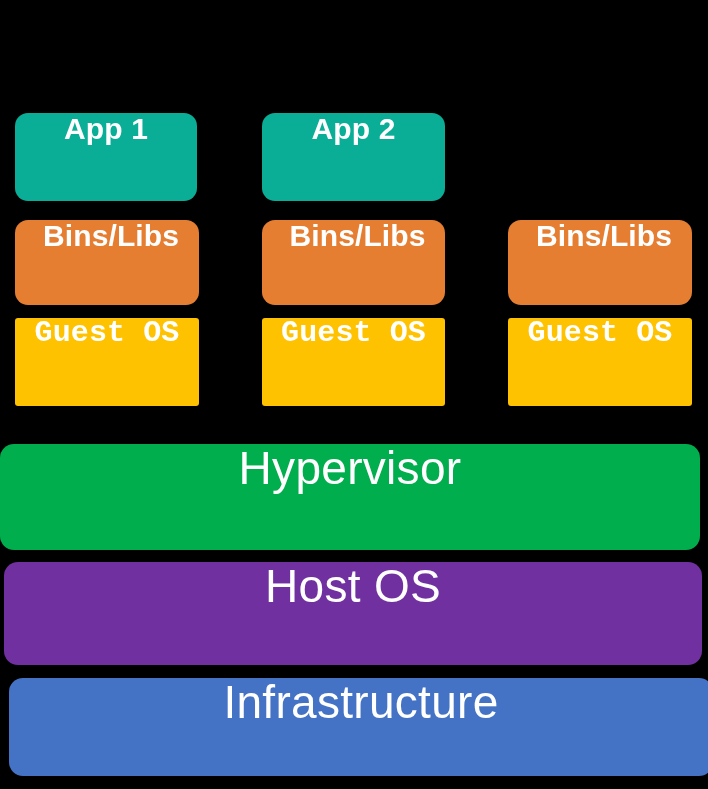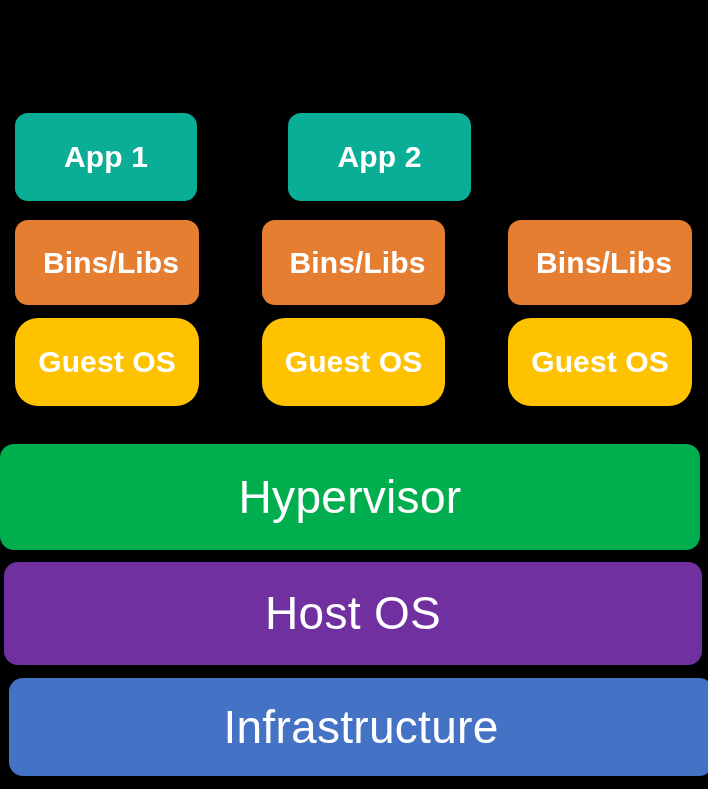--- a/index.html
+++ b/index.html
@@ -16,38 +16,38 @@
   }
   #diagram {
     position: relative;
     width: 708px;
     height: 789px;
     background: #000000;
   }
   .node {
     position: absolute;
     display: flex;
-    align-items: center;
+    align-items: flex-start;
     justify-content: center;
     box-sizing: border-box;
     color: #ffffff;
     text-align: center;
     line-height: 1.05;
     user-select: none;
   }
   
   .vm-box {
     border-radius: 12px;
     font-size: 30px;
     font-weight: bold;
     letter-spacing: 0.1px;
   }
   .vm-box.row-app   { border-radius: 13px; }
   .vm-box.row-bins  { border-radius: 13px; padding-left: 8px; }
-  .vm-box.row-guest { border-radius: 23px; }
+  .vm-box.row-guest { border-radius: 3px; font-family: Liberation Mono, monospace; }
 
   
   .layer-bar {
     border-radius: 14px;
     font-size: 46px;
     font-weight: normal;
     letter-spacing: 0.3px;
   }
 </style>
 </head>
@@ -58,21 +58,21 @@
   <div class="node vm-box row-app" style="left:15px; top:113px; width:182px; height:88px; background:#0AAE96;">
     <span>App 1</span>
   </div>
   <div class="node vm-box row-bins" style="left:15px; top:220px; width:184px; height:85px; background:#E67E32;">
     <span>Bins/Libs</span>
   </div>
   <div class="node vm-box row-guest" style="left:15px; top:318px; width:184px; height:88px; background:#FFC200;">
     <span>Guest OS</span>
   </div>
 
-  <div class="node vm-box row-app" style="left:262px; top:113px; width:183px; height:88px; background:#0AAE96;margin-left:26px;">
+  <div class="node vm-box row-app" style="left:262px; top:113px; width:183px; height:88px; background:#0AAE96;">
     <span>App 2</span>
   </div>
   <div class="node vm-box row-bins" style="left:262px; top:220px; width:183px; height:85px; background:#E67E32;">
     <span>Bins/Libs</span>
   </div>
   <div class="node vm-box row-guest" style="left:262px; top:318px; width:183px; height:88px; background:#FFC200;">
     <span>Guest OS</span>
   </div>
 
   <div class="node vm-box row-bins" style="left:508px; top:220px; width:184px; height:85px; background:#E67E32;">

